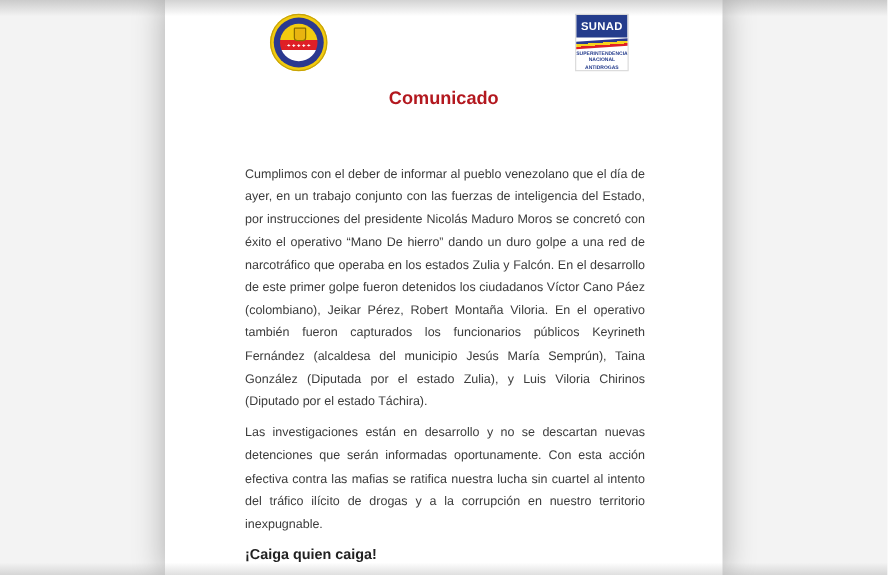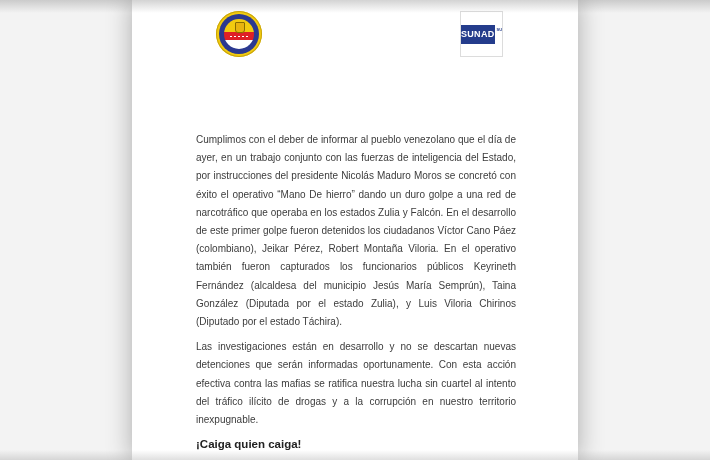--- a/index.html
+++ b/index.html
@@ -45,21 +45,21 @@
   .seal-stars {
     position:absolute; left:4px; right:4px; top:46%; height:5px;
     background-image:radial-gradient(circle 0.9px, #ffffff 98%, transparent);
     background-size:4px 5px; background-position:1px 1px;
     border-radius:50%;
   }
   
   .sunad {
     position:absolute; left:328px; top:11px; width:43px; height:46px;
     background:#ffffff; border:1px solid #dcdcdc;
-    display:flex; flex-direction:row; align-items:center;
+    display:flex; flex-direction:column; align-items:center;
     box-sizing:border-box; overflow:hidden;
   }
   .sunad-acronym {
     width:100%; height:19px; background:#243c8c; color:#ffffff;
     font-weight:bold; font-size:9px; letter-spacing:0.3px;
     display:flex; align-items:center; justify-content:center;
   }
   .sunad-flag {
     width:120%; height:6px; margin-top:2px;
     background:linear-gradient(#2b3990 0 34%, #f6d31c 34% 67%, #df1f26 67% 100%);
@@ -104,20 +104,21 @@
       <div class="seal-stars"></div>
     </div>
   </div>
 
   <div class="sunad">
     <div class="sunad-acronym" style="background: rgb(36, 60, 140);">SUNAD</div>
     <div class="sunad-flag"></div>
     <div class="sunad-subtitle" style="color: rgb(36, 60, 140);">SUPERINTENDENCIA NACIONAL ANTIDROGAS</div>
   </div>
 
+  <div class="title" style="color: rgb(179, 24, 31);">Comunicado</div>
 
   <div class="content">
     <p>Cumplimos con el deber de informar al pueblo venezolano que el día de ayer, en un trabajo conjunto con las fuerzas de inteligencia del Estado, por instrucciones del presidente Nicolás Maduro Moros se concretó con éxito el operativo “Mano De hierro” dando un duro golpe a una red de narcotráfico que operaba en los estados Zulia y Falcón. En el desarrollo de este primer golpe fueron detenidos los ciudadanos Víctor Cano Páez (colombiano), Jeikar Pérez, Robert Montaña Viloria. En el operativo también fueron capturados los funcionarios públicos Keyrineth Fernández (alcaldesa del municipio Jesús María Semprún), Taina González (Diputada por el estado Zulia), y Luis Viloria Chirinos (Diputado por el estado Táchira).</p>
     <p>Las investigaciones están en desarrollo y no se descartan nuevas detenciones que serán informadas oportunamente. Con esta acción efectiva contra las mafias se ratifica nuestra lucha sin cuartel al intento del tráfico ilícito de drogas y a la corrupción en nuestro territorio inexpugnable.</p>
     <div class="closing">¡Caiga quien caiga!</div>
   </div>
 
 </div>
 
 </body></html>

